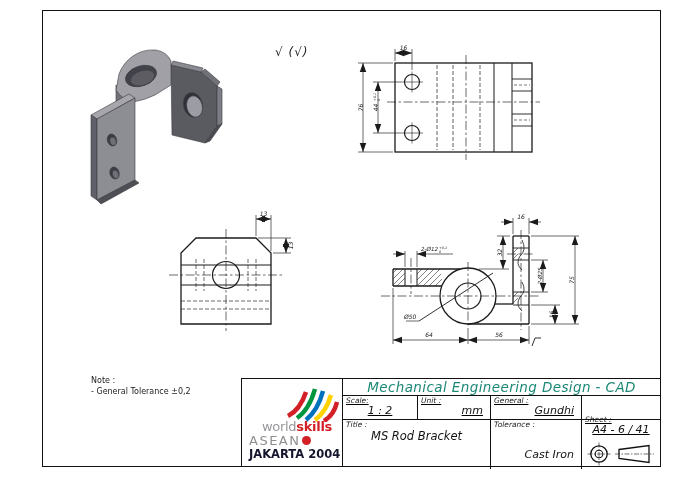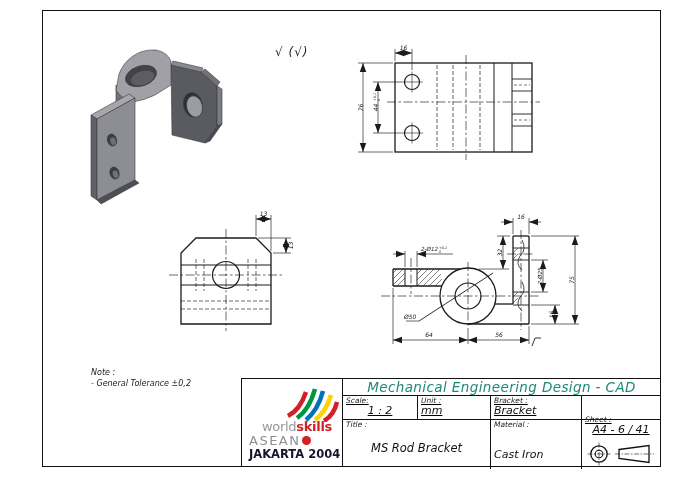--- a/index.html
+++ b/index.html
@@ -6,43 +6,43 @@
   #page{position:relative;width:676px;height:478px;background:#ffffff;overflow:hidden;
         font-family:"DejaVu Sans",sans-serif;}
   #frame{position:absolute;left:42px;top:10px;width:617px;height:455px;border:1.6px solid #111;}
   svg{display:block;}
   .abs{position:absolute;}
   
   .dt{font-family:"DejaVu Sans",sans-serif;font-style:italic;font-size:6px;fill:#1b1b1b;}
   .dts{font-size:3.4px;}
   .dtm{font-size:5.6px;}
   
-  .note{position:absolute;left:48px;top:356px;color:#222;font-style:italic;
+  .note{position:absolute;left:48px;top:364px;color:#222;
         font-size:8px;line-height:11px;}
   
   .finish{position:absolute;left:232px;top:34px;font-size:12px;font-style:italic;color:#222;
           letter-spacing:1px;}
   
   .tblock{position:absolute;right:0;bottom:0;width:418px;height:87px;display:flex;
           border-left:1.6px solid #111;border-top:1.6px solid #111;background:#fff;}
   .logo-cell{width:102px;border-right:1.6px solid #111;position:relative;overflow:hidden;}
   .tb-right{flex:1;display:flex;flex-direction:column;}
   .tb-header{height:30px;border-bottom:1.2px solid #111;display:flex;align-items:center;justify-content:center;}
   .tb-header span{font-style:italic;font-size:13.5px;color:#1d8876;letter-spacing:.4px;}
   .tb-row{display:flex;}
   .tb-row2{height:23px;border-bottom:1.2px solid #111;text-decoration:underline;}
   .tb-row3{flex:1;}
   .cell{padding:1px 3px;box-sizing:border-box;border-right:1.2px solid #111;position:relative;}
   .cell:last-child{border-right:none;margin-top:19px;}
   .lbl{display:block;font-style:italic;font-size:7.5px;color:#222;line-height:8px;}
   .val{display:block;font-style:italic;font-size:11px;color:#111;line-height:11px;}
   .c-scale{width:75px}.c-unit{width:73px}.c-designer{width:91px}.c-sheet{flex:1}
   .c-title{width:148px}.c-material{width:91px}.c-proj{flex:1;display:flex;align-items:center;justify-content:center;}
-  .v-center{text-align:center}.v-right{padding-right:4px}
-  .title-val{font-size:11.5px;text-align:center;margin-top:14px;}
+  .v-center{text-align:center}.v-right{text-align:right;padding-right:4px}
+  .title-val{font-size:11.5px;text-align:center;margin-top:2px;}
   
   .lg-line1{position:absolute;left:20px;top:40px;font-size:13px;letter-spacing:-.3px;}
   .lg-world{color:#97979b;}
   .lg-skills{font-weight:bold;}
   .lg-line2{position:absolute;left:7px;top:54px;font-size:13px;color:#8f8f93;letter-spacing:1.5px;}
   .asean-dot{display:inline-block;width:9px;height:9px;border-radius:50%;vertical-align:middle;margin-left:2px;position:relative;top:-1px;}
   .lg-line3{position:absolute;left:7px;top:68px;font-size:11.5px;font-weight:bold;}
 </style>
 </head>
 <body>
@@ -290,35 +290,35 @@
       <div class="tb-row tb-row2">
         <div class="cell c-scale">
           <span class="lbl">Scale:</span>
           <span class="val v-center">1 : 2</span>
         </div>
         <div class="cell c-unit">
           <span class="lbl">Unit :</span>
           <span class="val v-right">mm</span>
         </div>
         <div class="cell c-designer">
-          <span class="lbl">Bracket :</span>
-          <span class="val v-right">Bracket</span>
+          <span class="lbl">General :</span>
+          <span class="val v-right">Gundhi</span>
         </div>
         <div class="cell c-sheet">
           <span class="lbl">Sheet :</span>
           <span class="val v-center">A4 - 6 / 41</span>
         </div>
       </div>
       <div class="tb-row tb-row3">
         <div class="cell c-title">
           <span class="lbl">Title :</span>
           <span class="val title-val">MS Rod Bracket</span>
         </div>
         <div class="cell c-material">
-          <span class="lbl">Material :</span>
+          <span class="lbl">Tolerance :</span>
           <span class="val v-right" style="margin-top:20px">Cast Iron</span>
         </div>
         <div class="cell c-proj">
           <svg width="72" height="28" viewBox="0 0 72 28">
             <g stroke="#111" fill="none">
               <circle cx="14" cy="14" r="8.2" stroke-width="1.3"></circle>
               <circle cx="14" cy="14" r="3.8" stroke-width="1.1"></circle>
               <line x1="2.5" y1="14" x2="25.5" y2="14" stroke-width="0.6" stroke-dasharray="5 1.5 1.5 1.5"></line>
               <line x1="14" y1="2.5" x2="14" y2="25.5" stroke-width="0.6" stroke-dasharray="5 1.5 1.5 1.5"></line>
               <polygon points="34,9.5 64,5.5 64,22.5 34,18.5" stroke-width="1.3"></polygon>

